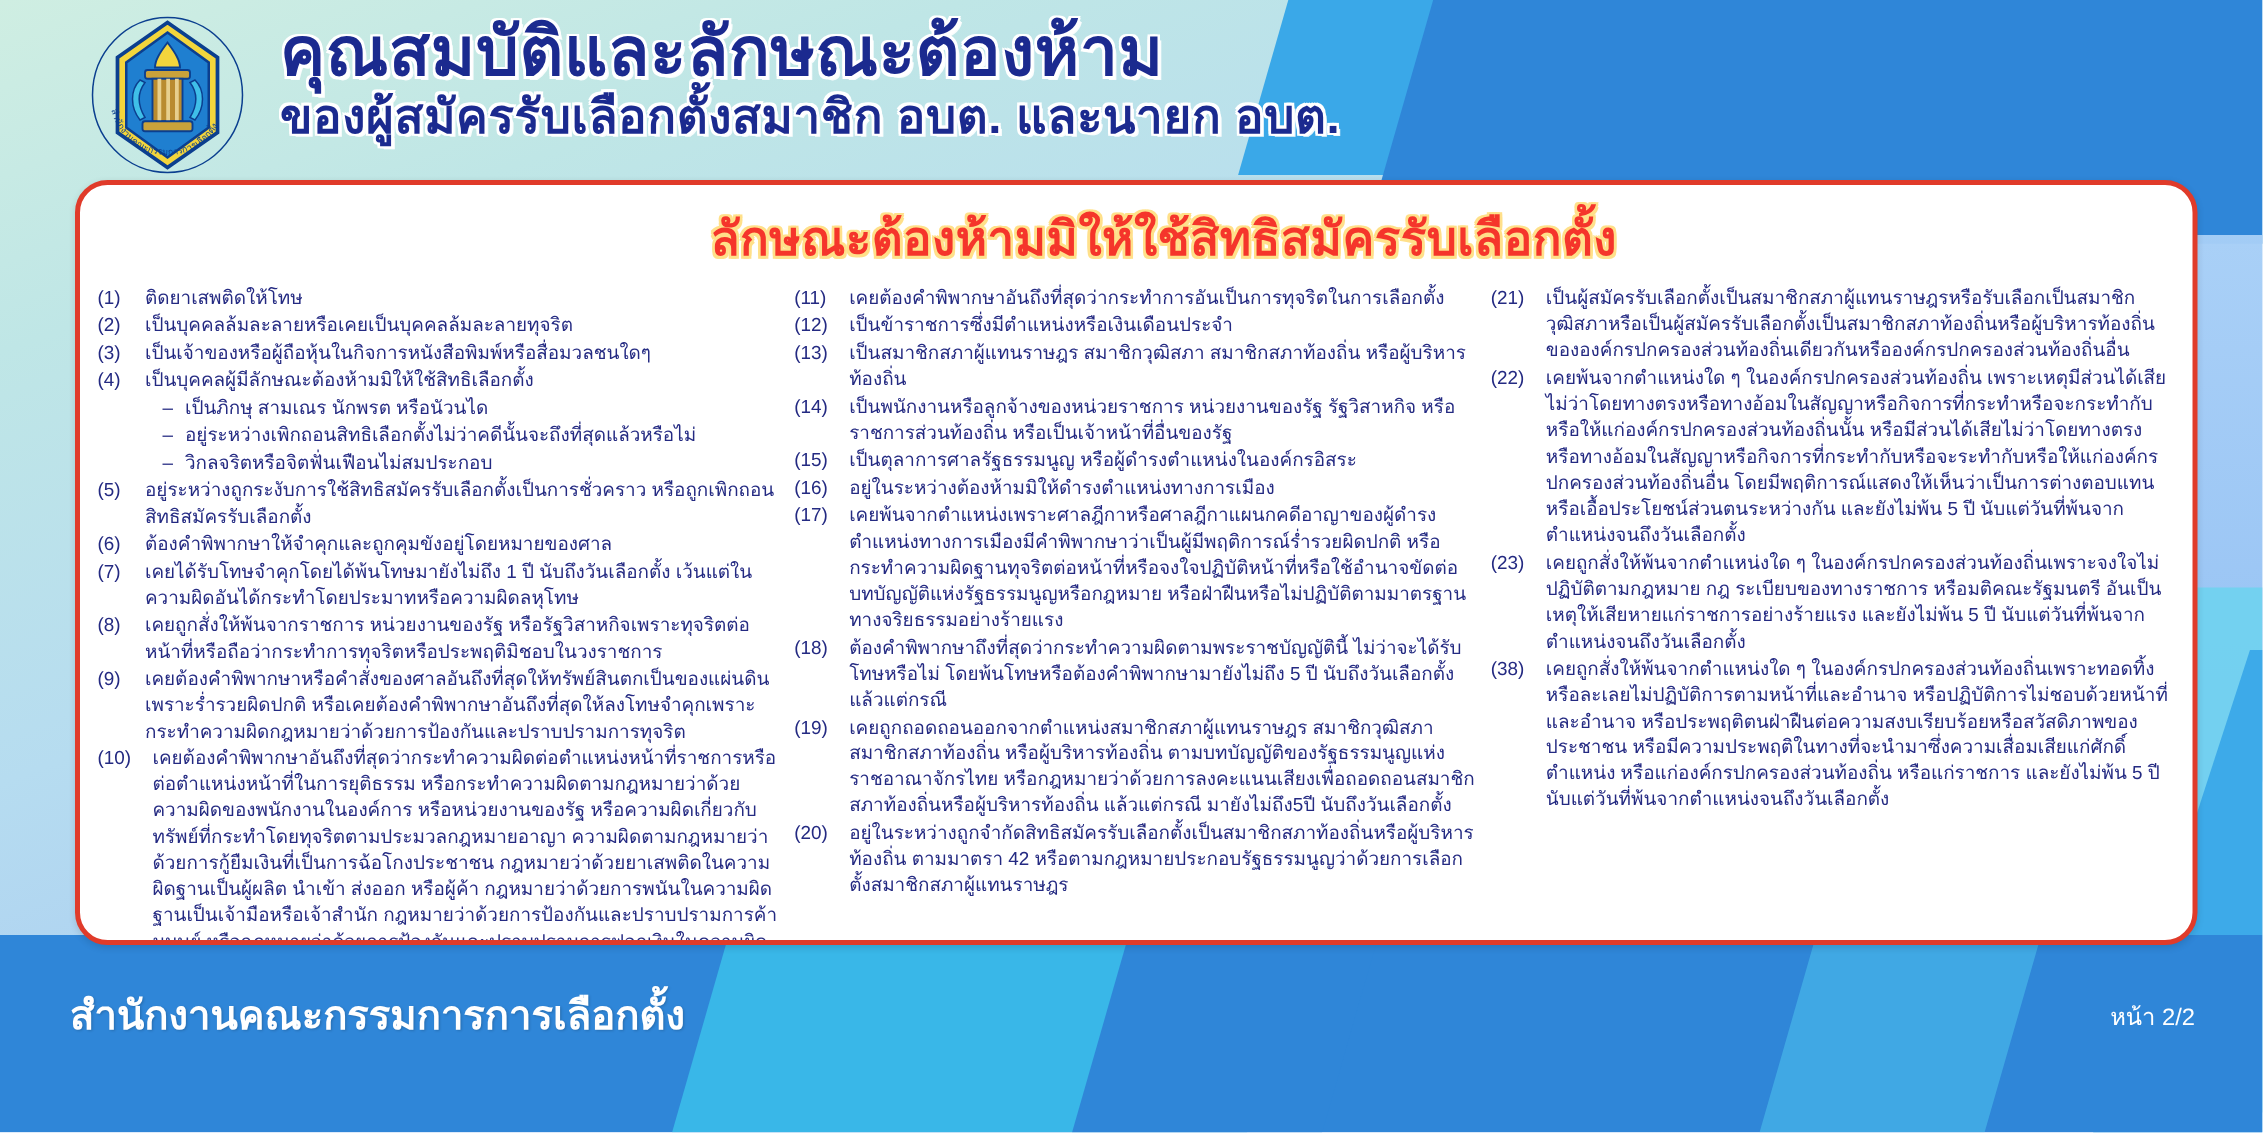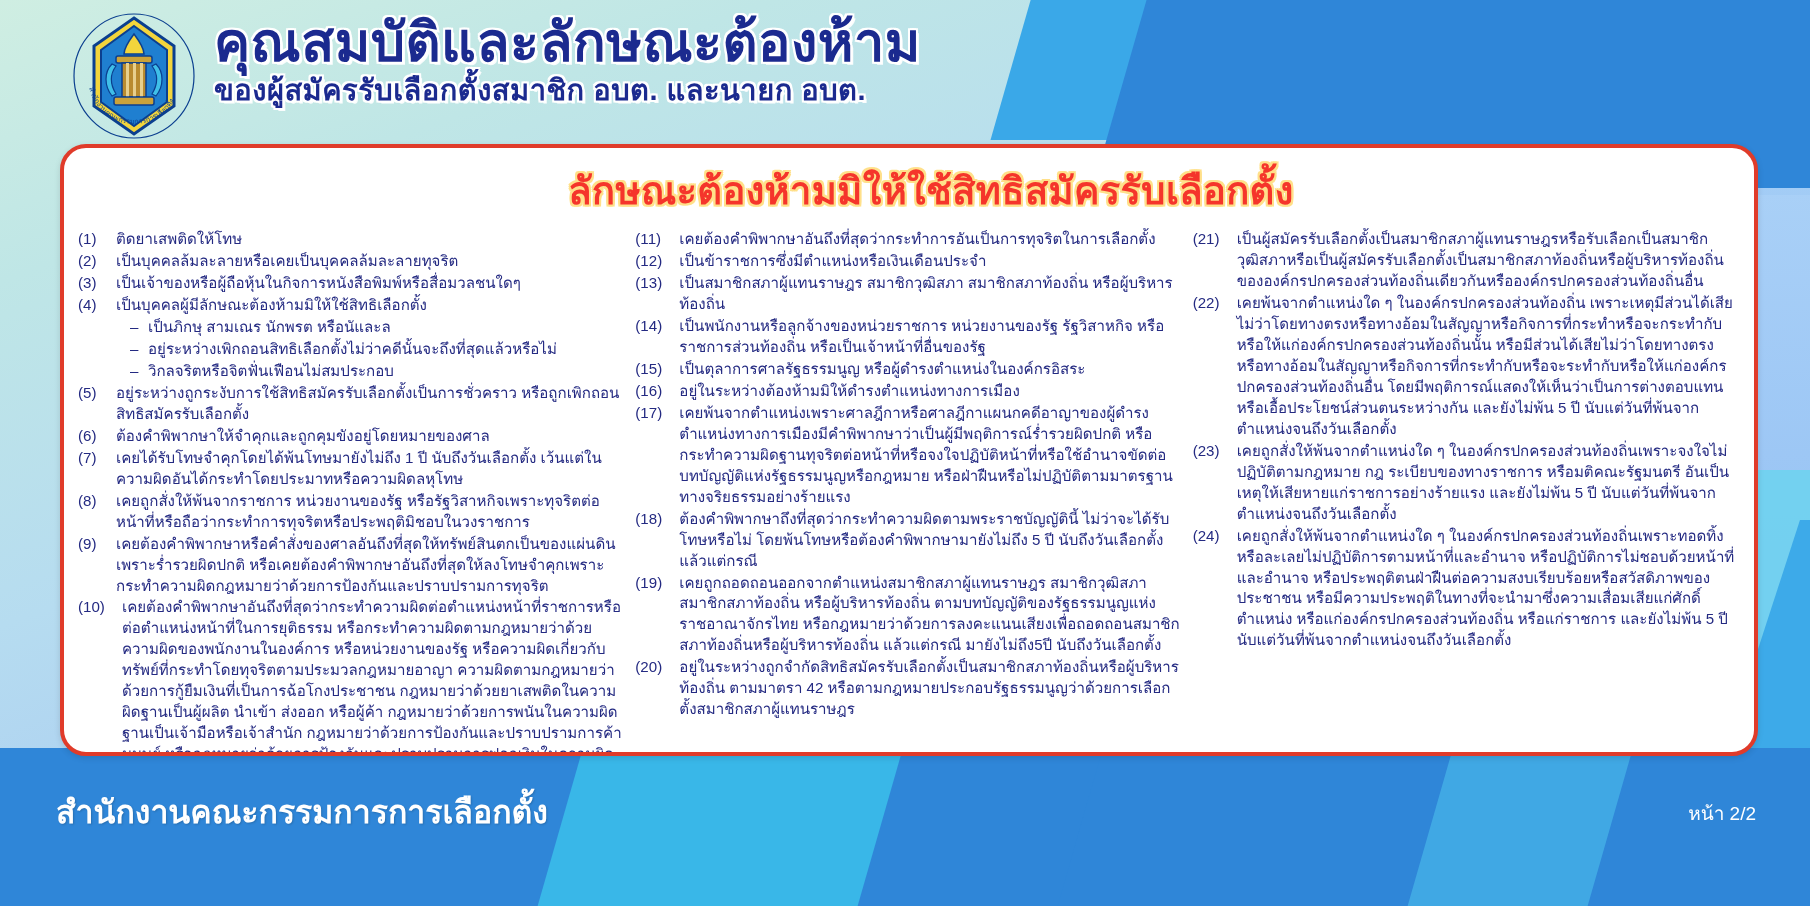--- a/index.html
+++ b/index.html
@@ -20,30 +20,30 @@
     background:linear-gradient(180deg,#a9d0f7 0%,#8fbdf3 100%);transform:skewX(-16deg);opacity:.95;}
   .hdr-shape-d{position:absolute;top:470px;left:1690px;width:260px;height:420px;
     background:#6fd2ef;transform:skewX(-16deg);opacity:.9;}
   .hdr-shape-e{position:absolute;top:520px;left:1735px;width:240px;height:400px;
     background:#3aa8e8;transform:skewX(-18deg);opacity:.95;}
 
   
   .header{position:absolute;top:0;left:0;width:1810px;height:148px;z-index:5;}
   .logo{position:absolute;left:70px;top:12px;width:128px;height:128px;}
   .logo svg{display:block;}
-  .title-wrap{position:absolute;left:214px;top:14px;width:1060px;}
+  .title-wrap{position:absolute;left:224px;top:14px;width:1060px;}
   .title-l1,.title-l2{
     color:#1b2a8f;font-weight:bold;letter-spacing:.5px;line-height:1.05;
     text-shadow: -2px 0 #fff, 2px 0 #fff, 0 -2px #fff, 0 2px #fff,
                  -2px -2px #fff, 2px -2px #fff, -2px 2px #fff, 2px 2px #fff,
                  3px 3px 0 rgba(255,255,255,.9);
     font-family:"Liberation Sans","DejaVu Sans",sans-serif;
   }
   .title-l1{font-size:54px;}
-  .title-l2{font-size:29px;margin-top:4px;}
+  .title-l2{font-size:38px;margin-top:4px;}
 
   
   .card{position:absolute;left:60px;top:144px;width:1690px;height:604px;
     background:#ffffff;border:4px solid #e03b2a;border-radius:26px;z-index:6;
     box-shadow:0 2px 6px rgba(0,0,0,.12);overflow:hidden;}
   .card-title{
     text-align:center;color:#f5352b;font-weight:bold;font-size:38px;
     margin-top:12px;letter-spacing:.4px;
     text-shadow: -2px 0 #ffe08a, 2px 0 #ffe08a, 0 -2px #ffe08a, 0 2px #ffe08a,
                  -2px -2px #ffe08a, 2px -2px #ffe08a, -2px 2px #ffe08a, 2px 2px #ffe08a;
@@ -128,21 +128,21 @@
             <li class="">
               <span class="num">(3)</span>
               <span class="txt">เป็นเจ้าของหรือผู้ถือหุ้นในกิจการหนังสือพิมพ์หรือสื่อมวลชนใดๆ</span>
             </li>
             <li class="">
               <span class="num">(4)</span>
               <span class="txt">เป็นบุคคลผู้มีลักษณะต้องห้ามมิให้ใช้สิทธิเลือกตั้ง</span>
             </li>
             <li class="sub">
               <span class="num">–</span>
-              <span class="txt">เป็นภิกษุ สามเณร นักพรต หรือนัและล</span>
+              <span class="txt">เป็นภิกษุ สามเณร นักพรต หรือนัวนได</span>
             </li>
             <li class="sub">
               <span class="num">–</span>
               <span class="txt">อยู่ระหว่างเพิกถอนสิทธิเลือกตั้งไม่ว่าคดีนั้นจะถึงที่สุดแล้วหรือไม่</span>
             </li>
             <li class="sub">
               <span class="num">–</span>
               <span class="txt">วิกลจริตหรือจิตฟั่นเฟือนไม่สมประกอบ</span>
             </li>
             <li class="">
@@ -223,21 +223,21 @@
             </li>
             <li class="">
               <span class="num wide">(22)</span>
               <span class="txt">เคยพ้นจากตำแหน่งใด ๆ ในองค์กรปกครองส่วนท้องถิ่น เพราะเหตุมีส่วนได้เสียไม่ว่าโดยทางตรงหรือทางอ้อมในสัญญาหรือกิจการที่กระทำหรือจะกระทำกับหรือให้แก่องค์กรปกครองส่วนท้องถิ่นนั้น หรือมีส่วนได้เสียไม่ว่าโดยทางตรงหรือทางอ้อมในสัญญาหรือกิจการที่กระทำกับหรือจะระทำกับหรือให้แก่องค์กรปกครองส่วนท้องถิ่นอื่น โดยมีพฤติการณ์แสดงให้เห็นว่าเป็นการต่างตอบแทนหรือเอื้อประโยชน์ส่วนตนระหว่างกัน และยังไม่พ้น 5 ปี นับแต่วันที่พ้นจากตำแหน่งจนถึงวันเลือกตั้ง</span>
             </li>
             <li class="">
               <span class="num wide">(23)</span>
               <span class="txt">เคยถูกสั่งให้พ้นจากตำแหน่งใด ๆ ในองค์กรปกครองส่วนท้องถิ่นเพราะจงใจไม่ปฏิบัติตามกฎหมาย กฎ ระเบียบของทางราชการ หรือมติคณะรัฐมนตรี อันเป็นเหตุให้เสียหายแก่ราชการอย่างร้ายแรง และยังไม่พ้น 5 ปี นับแต่วันที่พ้นจากตำแหน่งจนถึงวันเลือกตั้ง</span>
             </li>
             <li class="">
-              <span class="num wide">(24)</span>
+              <span class="num wide">(38)</span>
               <span class="txt">เคยถูกสั่งให้พ้นจากตำแหน่งใด ๆ ในองค์กรปกครองส่วนท้องถิ่นเพราะทอดทิ้งหรือละเลยไม่ปฏิบัติการตามหน้าที่และอำนาจ หรือปฏิบัติการไม่ชอบด้วยหน้าที่และอำนาจ หรือประพฤติตนฝ่าฝืนต่อความสงบเรียบร้อยหรือสวัสดิภาพของประชาชน หรือมีความประพฤติในทางที่จะนำมาซึ่งความเสื่อมเสียแก่ศักดิ์ตำแหน่ง หรือแก่องค์กรปกครองส่วนท้องถิ่น หรือแก่ราชการ และยังไม่พ้น 5 ปี นับแต่วันที่พ้นจากตำแหน่งจนถึงวันเลือกตั้ง</span>
             </li>
           </ul>
         </div>
       </div>
   </div>
 
   <div class="footer">
     <div class="f-base"></div>
     <div class="f-wave1"></div>

